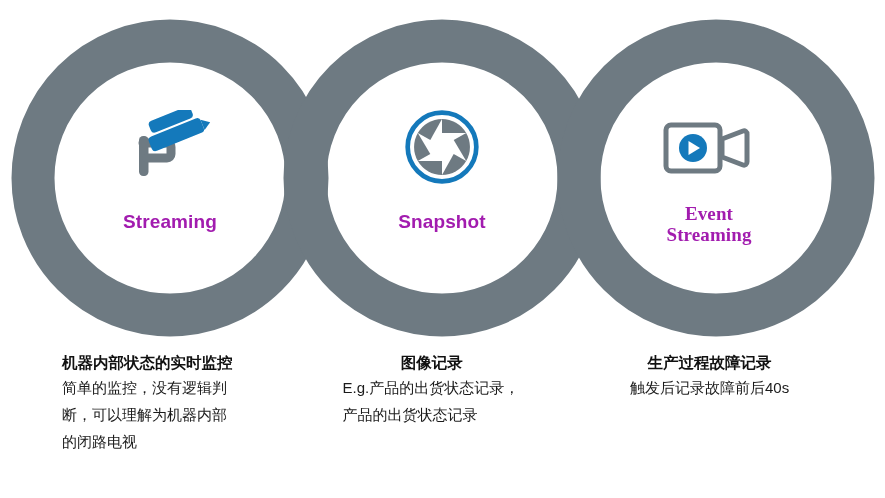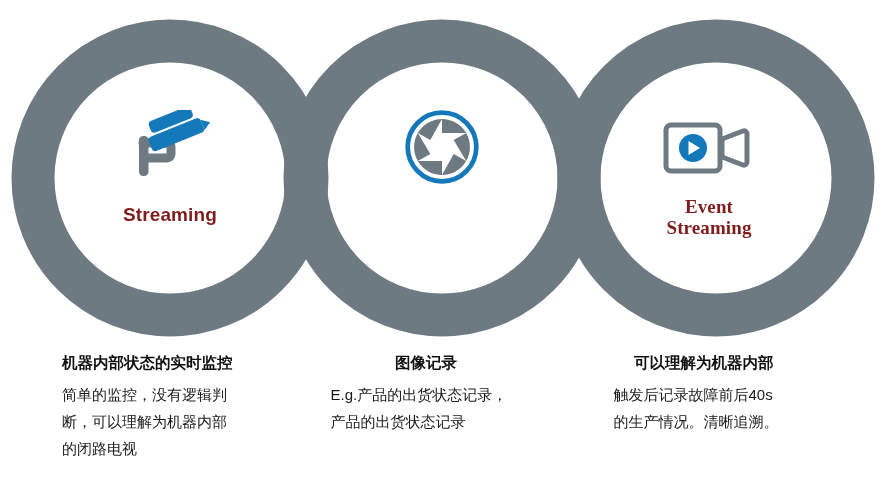--- a/index.html
+++ b/index.html
@@ -23,61 +23,62 @@
     text-align:center;
     z-index:3;
   }
   .node .icon-wrap{
     height:86px;
     display:flex;
     align-items:flex-end;
     justify-content:center;
   }
   .node .node-label{
-    margin-top:18px;
+    margin-top:25px;
     font-size:19px;
     font-weight:bold;
-    color:#7f1d1d;
+    color:#a21caf;
     line-height:21px;
     letter-spacing:.1px;
   }
 
   #node-1{left:70px;top:100px;}
   #node-2{left:342px;top:100px;}
   #node-3{left:609px;top:92px;font-family:Liberation Serif, serif;}
 
   
   #columns{
     position:absolute;
     left:0;top:352px;
     width:830px;
     display:flex;
+    gap:12px;
   }
   .col{width:295px;box-sizing:border-box;}
   .col-1{padding:0 58px 0 62px;}
   .col-2{padding:0 38px 0 40px;}
   .col-3{padding:0 36px 0 54px;}
 
   .col-head{
     font-size:15.5px;
     font-weight:bold;
     color:#111111;
     text-align:center;
     line-height:22px;
     white-space:nowrap;
   }
   .col-body{
-    margin-top:7px;
+    margin-top:0;
     font-size:15px;
     color:#1b1b1b;
     line-height:27px;
   }
   .col-1 .col-body{text-align:left;}
   .col-2 .col-body{}
-  .col-3 .col-body{text-align:left;}
+  .col-3 .col-body{text-align:center;}
 </style>
 </head>
 <body>
 
 <div id="stage">
 
   <div id="rings">
     <svg class="ring-svg" width="885" height="346" viewBox="0 0 885 346">
       <circle cx="170" cy="178" r="137" fill="none" stroke="#6E7A82" stroke-width="43"></circle>
       <circle cx="442" cy="178" r="137" fill="none" stroke="#6E7A82" stroke-width="43"></circle>
@@ -113,20 +114,21 @@
             <path d="M50 14 A36 36 0 0 1 81 32 L50 32 Z"></path>
             <path d="M81 32 A36 36 0 0 1 81 68 L65 41 Z"></path>
             <path d="M81 68 A36 36 0 0 1 50 86 L65 59 Z"></path>
             <path d="M50 86 A36 36 0 0 1 19 68 L50 68 Z"></path>
             <path d="M19 68 A36 36 0 0 1 19 32 L35 59 Z"></path>
             <path d="M19 32 A36 36 0 0 1 50 14 L35 41 Z"></path>
           </g>
         </g>
       </svg>
     </div>
+    <div class="node-label">Snapshot</div>
   </div>
 
   <div class="node" id="node-3">
     <div class="icon-wrap">
       <svg width="92" height="58" viewBox="0 0 92 58">
         <rect x="3" y="5" width="54" height="46" rx="5" fill="#ffffff" stroke="#6E7A82" stroke-width="5"></rect>
         <path d="M59 19 L80 11 a3 3 0 0 1 4 3 V42 a3 3 0 0 1 -4 3 L59 37 Z" fill="#ffffff" stroke="#6E7A82" stroke-width="5" stroke-linejoin="round"></path>
         <circle cx="30" cy="28" r="14" fill="#1479BB"></circle>
         <path d="M25.5 21 L37 28 L25.5 35 Z" fill="#ffffff"></path>
       </svg>
@@ -150,21 +152,20 @@
 
     <div class="col col-2">
       <div class="col-head">图像记录</div>
       <div class="col-body">
         <div>E.g.产品的出货状态记录，</div>
         <div>产品的出货状态记录</div>
       </div>
     </div>
 
     <div class="col col-3">
-      <div class="col-head">可以理解为机器内部</div>
+      <div class="col-head">生产过程故障记录</div>
       <div class="col-body">
         <div>触发后记录故障前后40s</div>
-        <div>的生产情况。清晰追溯。</div>
       </div>
     </div>
 
   </div>
 </div>
 
 </body></html>

